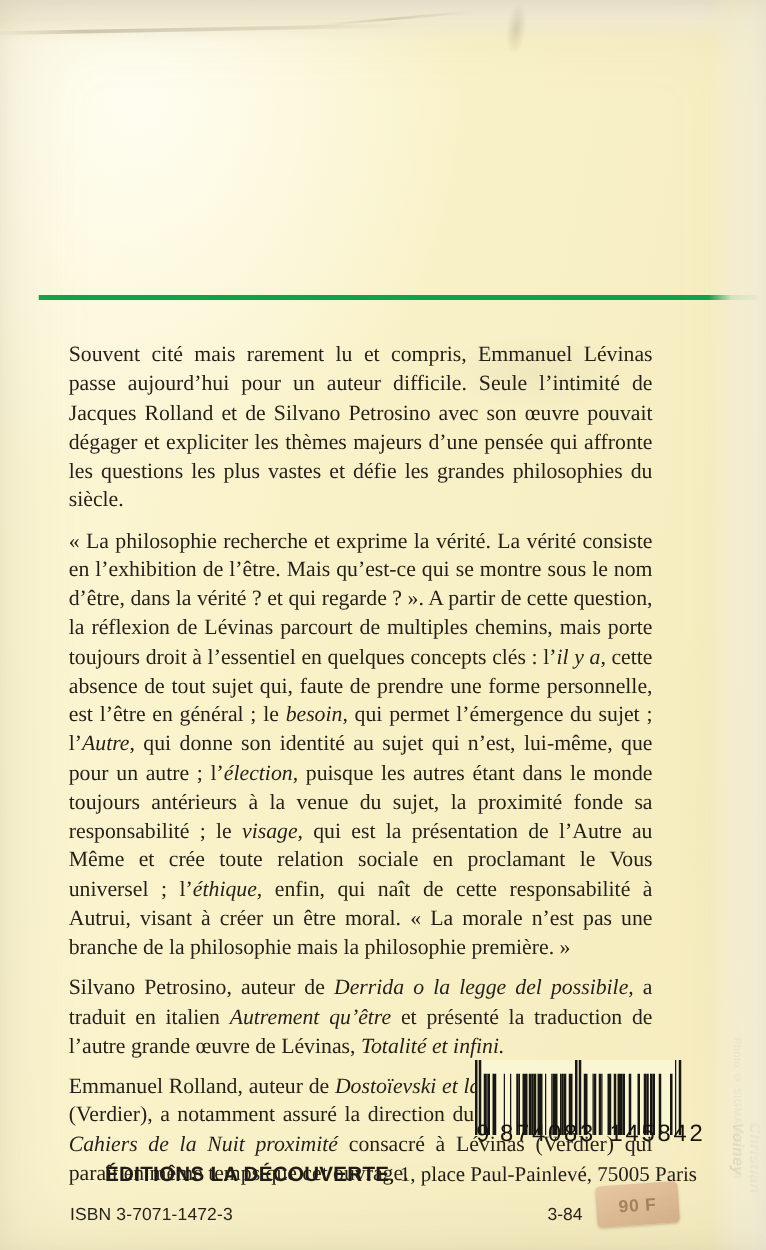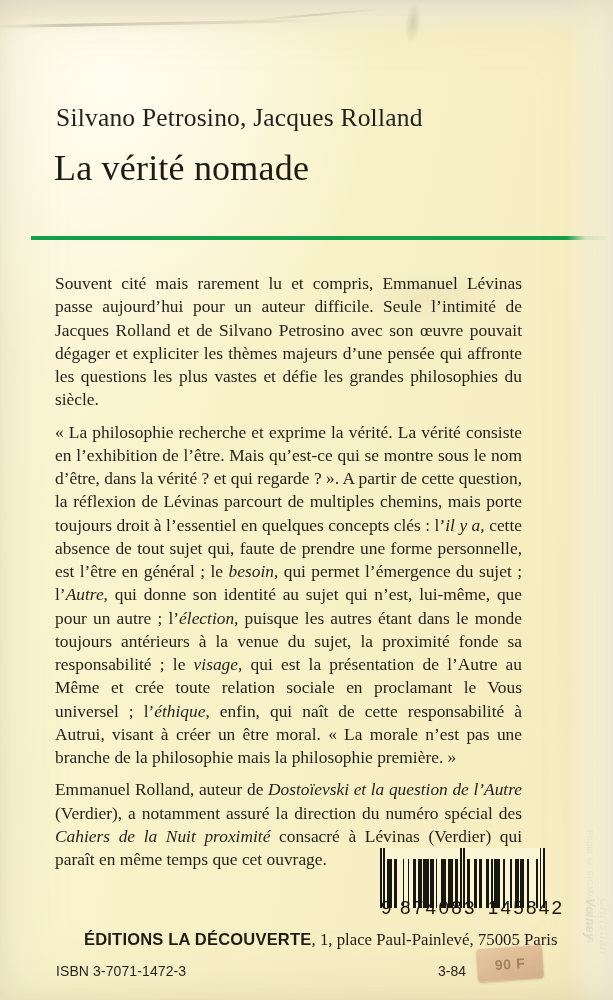--- a/index.html
+++ b/index.html
@@ -169,27 +169,26 @@
 <body>
 
 <div id="cover">
 
   <div class="scan-top-edge"></div>
   <div class="scan-crease"></div>
   <div class="scan-crease2"></div>
   <div class="smudge-a"></div>
   <div class="smudge-b"></div>
 
-  <div class="authors">Silvano Petrosino, Jacques Rolland</div>
-  <div class="title">La vérité nomade</div>
   <div class="rule-green"></div>
 
   <div class="body">
     <p>Souvent cité mais rarement lu et compris, Emmanuel Lévinas passe aujourd’hui pour un auteur difficile. Seule l’intimité de Jacques Rolland et de Silvano Petrosino avec son œuvre pouvait dégager et expliciter les thèmes majeurs d’une pensée qui affronte les questions les plus vastes et défie les grandes philosophies du siècle.</p>
     <p><span>« La philosophie recherche et exprime la vérité. La vérité consiste en l’exhibition de l’être. Mais qu’est-ce qui se montre sous le nom d’être, dans la vérité ? et qui regarde ? ». A partir de cette question, la réflexion de Lévinas parcourt de multiples chemins, mais porte toujours droit à l’essentiel en quelques concepts clés : l’</span><i>il y a,</i><span> cette absence de tout sujet qui, faute de prendre une forme personnelle, est l’être en général ; le </span><i>besoin,</i><span> qui permet l’émergence du sujet ; l’</span><i>Autre,</i><span> qui donne son identité au sujet qui n’est, lui-même, que pour un autre ; l’</span><i>élection,</i><span> puisque les autres étant dans le monde toujours antérieurs à la venue du sujet, la proximité fonde sa responsabilité ; le </span><i>visage,</i><span> qui est la présentation de l’Autre au Même et crée toute relation sociale en proclamant le Vous universel ; l’</span><i>éthique,</i><span> enfin, qui naît de cette responsabilité à Autrui, visant à créer un être moral. « La morale n’est pas une branche de la philosophie mais la philosophie première. »</span></p>
+    <p><span>Silvano Petrosino, auteur de </span><i>Derrida o la legge del possibile,</i><span> a traduit en italien </span><i>Autrement qu’être</i><span> et présenté la traduction de l’autre grande œuvre de Lévinas, </span><i>Totalité et infini.</i></p>
     <p><span>Emmanuel Rolland, auteur de </span><i>Dostoïevski et la question de l’Autre</i><span> (Verdier), a notamment assuré la direction du numéro spécial des </span><i>Cahiers de la Nuit proximité</i><span> consacré à Lévinas (Verdier) qui paraît en même temps que cet ouvrage.</span></p>
   </div>
 
   <div id="barcode-block">
     <div class="bars">
         <span class="guard" style="width: 1.73684px;"></span>
         <span class="w" style="width: 1.73684px;"></span>
         <span class="guard" style="width: 1.73684px;"></span>
         <span class="w" style="width: 1.73684px;"></span>
         <span class="short" style="width: 1.73684px;"></span>

